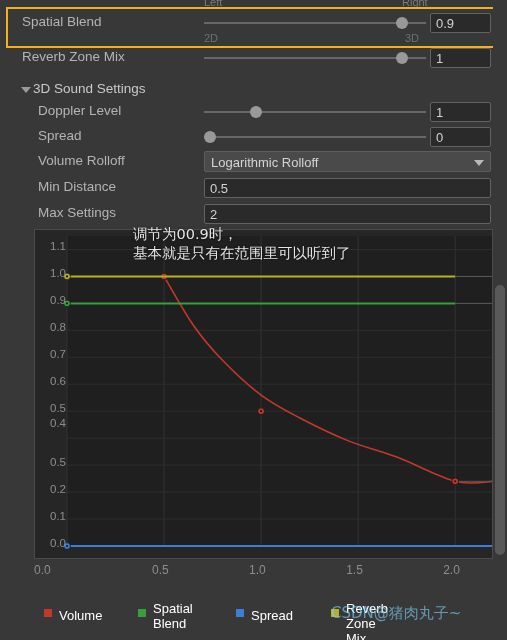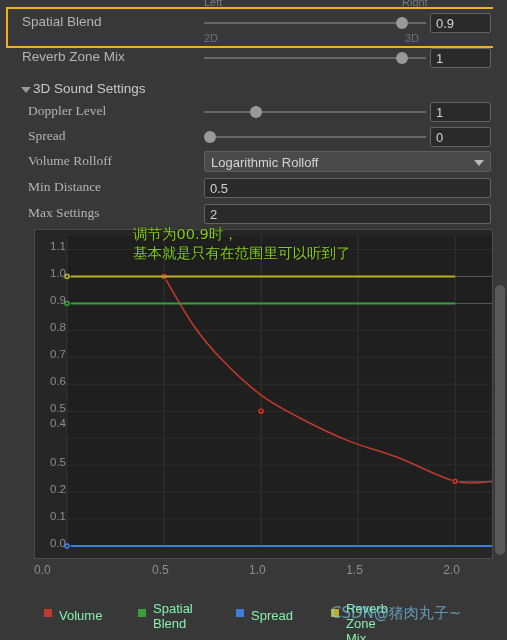--- a/index.html
+++ b/index.html
@@ -30,21 +30,21 @@
 
   .row {
     position: absolute; left: 0; width: 507px; height: 26px;
   }
   .row .label {
     position: absolute; top: 4px;
     font-size: 13.5px; color: #b4b4b4;
     white-space: nowrap;
   }
   .label.indent1 { left: 22px; }
-  .label.indent2 { left: 28px; font-family: Liberation Serif, serif; }
+  .label.indent2 { left: 38px; }
 
   
   .slider {
     position: absolute; left: 204px; top: 12px;
     width: 222px; height: 2px; background: #676767;
   }
   .slider .thumb {
     position: absolute; top: -5px; width: 12px; height: 12px;
     border-radius: 50%; background: #999999;
   }
@@ -122,38 +122,38 @@
     position: absolute; left: 0; top: 563px; width: 507px; height: 18px;
   }
   .xtick {
     position: absolute; font-size: 12px; color: #8d8d8d;
   }
 
   
   .annot {
     position: absolute; left: 133px; top: 225px;
     font-size: 14.5px; line-height: 19px;
-    color: #84cc16;
+    color: #e5e5e5;
     font-family: "DejaVu Sans", "Liberation Sans", sans-serif;
     white-space: nowrap;
     text-shadow: 0 0 2px rgba(0,0,0,.8);
   }
 
   
   .legend {
     position: absolute; left: 0; top: 595px; width: 507px; height: 45px;
   }
   .legend-item { position: absolute; top: 0; }
   .legend-item .swatch {
     position: absolute; top: 14px; left: 0;
     width: 8px; height: 8px;
   }
   .legend-item .ltext {
     position: absolute; left: 15px; top: 6px;
-    font-size: 13px; color: #86efac; line-height: 15px;
+    font-size: 13px; color: #ffffff; line-height: 15px;
     white-space: pre-line;
   }
 
   
   .watermark {
     position: absolute; left: 331px; top: 604px;
     font-size: 15px; color: #7dd3fc;
     opacity: .62;
     font-family: "DejaVu Sans", "Liberation Sans", sans-serif;
     white-space: nowrap;

